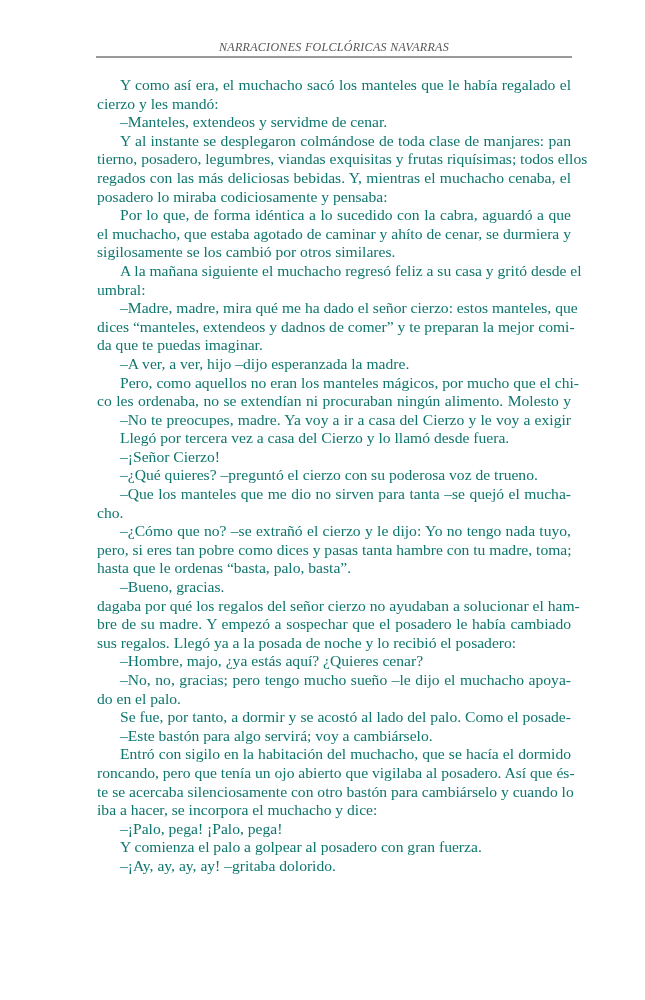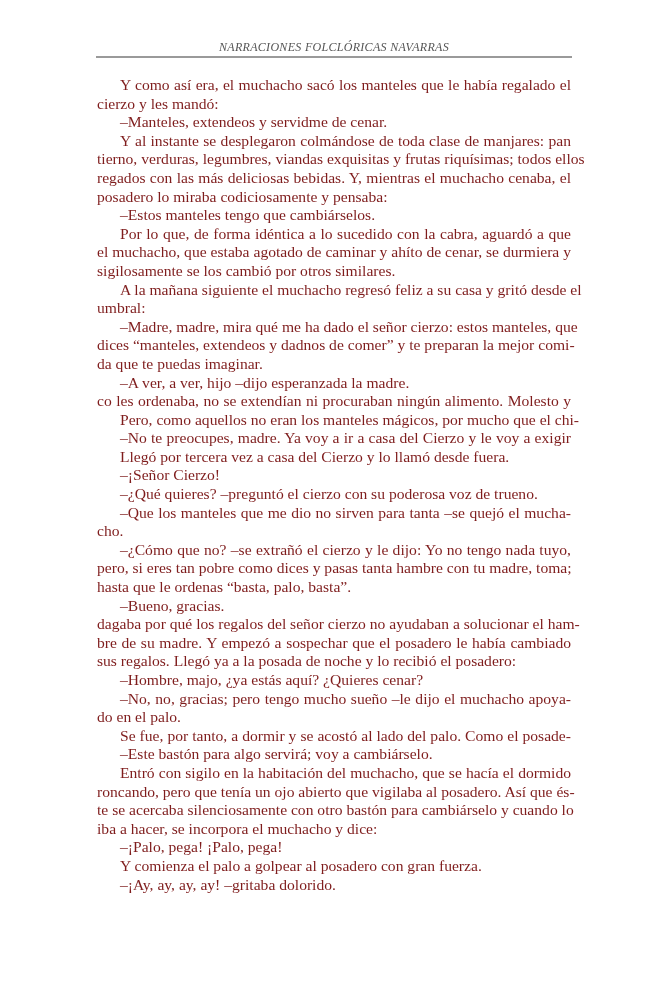--- a/index.html
+++ b/index.html
@@ -13,21 +13,21 @@
     color: #555;
   }
   .head-rule {
     position: absolute; left: 96px; top: 56px; width: 476px; height: 2px;
     background: #9a9a9a;
   }
   .body-text {
     position: absolute; left: 97px; top: 76px; width: 474px;
     font-family: "Liberation Serif", "DejaVu Serif", serif;
     font-size: 15.6px; line-height: 18.6px;
-    color: #7f1d1d;
+    color: #0f766e;
     text-align: justify;
     hyphens: manual;
   }
   .body-text .line {
     display: block; white-space: nowrap; height: 18.6px;
     text-align: justify; text-align-last: justify;
   }
   .body-text .line.last { text-align-last: left; }
   .body-text .line.indent { padding-left: 23px; }
   .folio {
@@ -40,35 +40,34 @@
 <body>
 
 <div class="page">
   <div class="running-head">NARRACIONES FOLCLÓRICAS NAVARRAS</div>
   <div class="head-rule"></div>
   <div class="body-text" id="body-text">
       <span class="line indent">Y como así era, el muchacho sacó los manteles que le había regalado el</span>
       <span class="line last">cierzo y les mandó:</span>
       <span class="line indent last">–Manteles, extendeos y servidme de cenar.</span>
       <span class="line indent">Y al instante se desplegaron colmándose de toda clase de manjares: pan</span>
-      <span class="line">tierno, verduras, legumbres, viandas exquisitas y frutas riquísimas; todos ellos</span>
+      <span class="line">tierno, posadero, legumbres, viandas exquisitas y frutas riquísimas; todos ellos</span>
       <span class="line">regados con las más deliciosas bebidas. Y, mientras el muchacho cenaba, el</span>
       <span class="line last">posadero lo miraba codiciosamente y pensaba:</span>
-      <span class="line indent last">–Estos manteles tengo que cambiárselos.</span>
       <span class="line indent">Por lo que, de forma idéntica a lo sucedido con la cabra, aguardó a que</span>
       <span class="line">el muchacho, que estaba agotado de caminar y ahíto de cenar, se durmiera y</span>
       <span class="line last">sigilosamente se los cambió por otros similares.</span>
       <span class="line indent">A la mañana siguiente el muchacho regresó feliz a su casa y gritó desde el</span>
       <span class="line last">umbral:</span>
       <span class="line indent">–Madre, madre, mira qué me ha dado el señor cierzo: estos manteles, que</span>
       <span class="line">dices “manteles, extendeos y dadnos de comer” y te preparan la mejor comi-</span>
       <span class="line last">da que te puedas imaginar.</span>
       <span class="line indent last">–A ver, a ver, hijo –dijo esperanzada la madre.</span>
+      <span class="line indent">Pero, como aquellos no eran los manteles mágicos, por mucho que el chi-</span>
       <span class="line">co les ordenaba, no se extendían ni procuraban ningún alimento. Molesto y</span>
-      <span class="line indent">Pero, como aquellos no eran los manteles mágicos, por mucho que el chi-</span>
       <span class="line indent">–No te preocupes, madre. Ya voy a ir a casa del Cierzo y le voy a exigir</span>
       <span class="line indent last">Llegó por tercera vez a casa del Cierzo y lo llamó desde fuera.</span>
       <span class="line indent last">–¡Señor Cierzo!</span>
       <span class="line indent last">–¿Qué quieres? –preguntó el cierzo con su poderosa voz de trueno.</span>
       <span class="line indent">–Que los manteles que me dio no sirven para tanta –se quejó el mucha-</span>
       <span class="line last">cho.</span>
       <span class="line indent">–¿Cómo que no? –se extrañó el cierzo y le dijo: Yo no tengo nada tuyo,</span>
       <span class="line">pero, si eres tan pobre como dices y pasas tanta hambre con tu madre, toma;</span>
       <span class="line last">hasta que le ordenas “basta, palo, basta”.</span>
       <span class="line indent last">–Bueno, gracias.</span>

